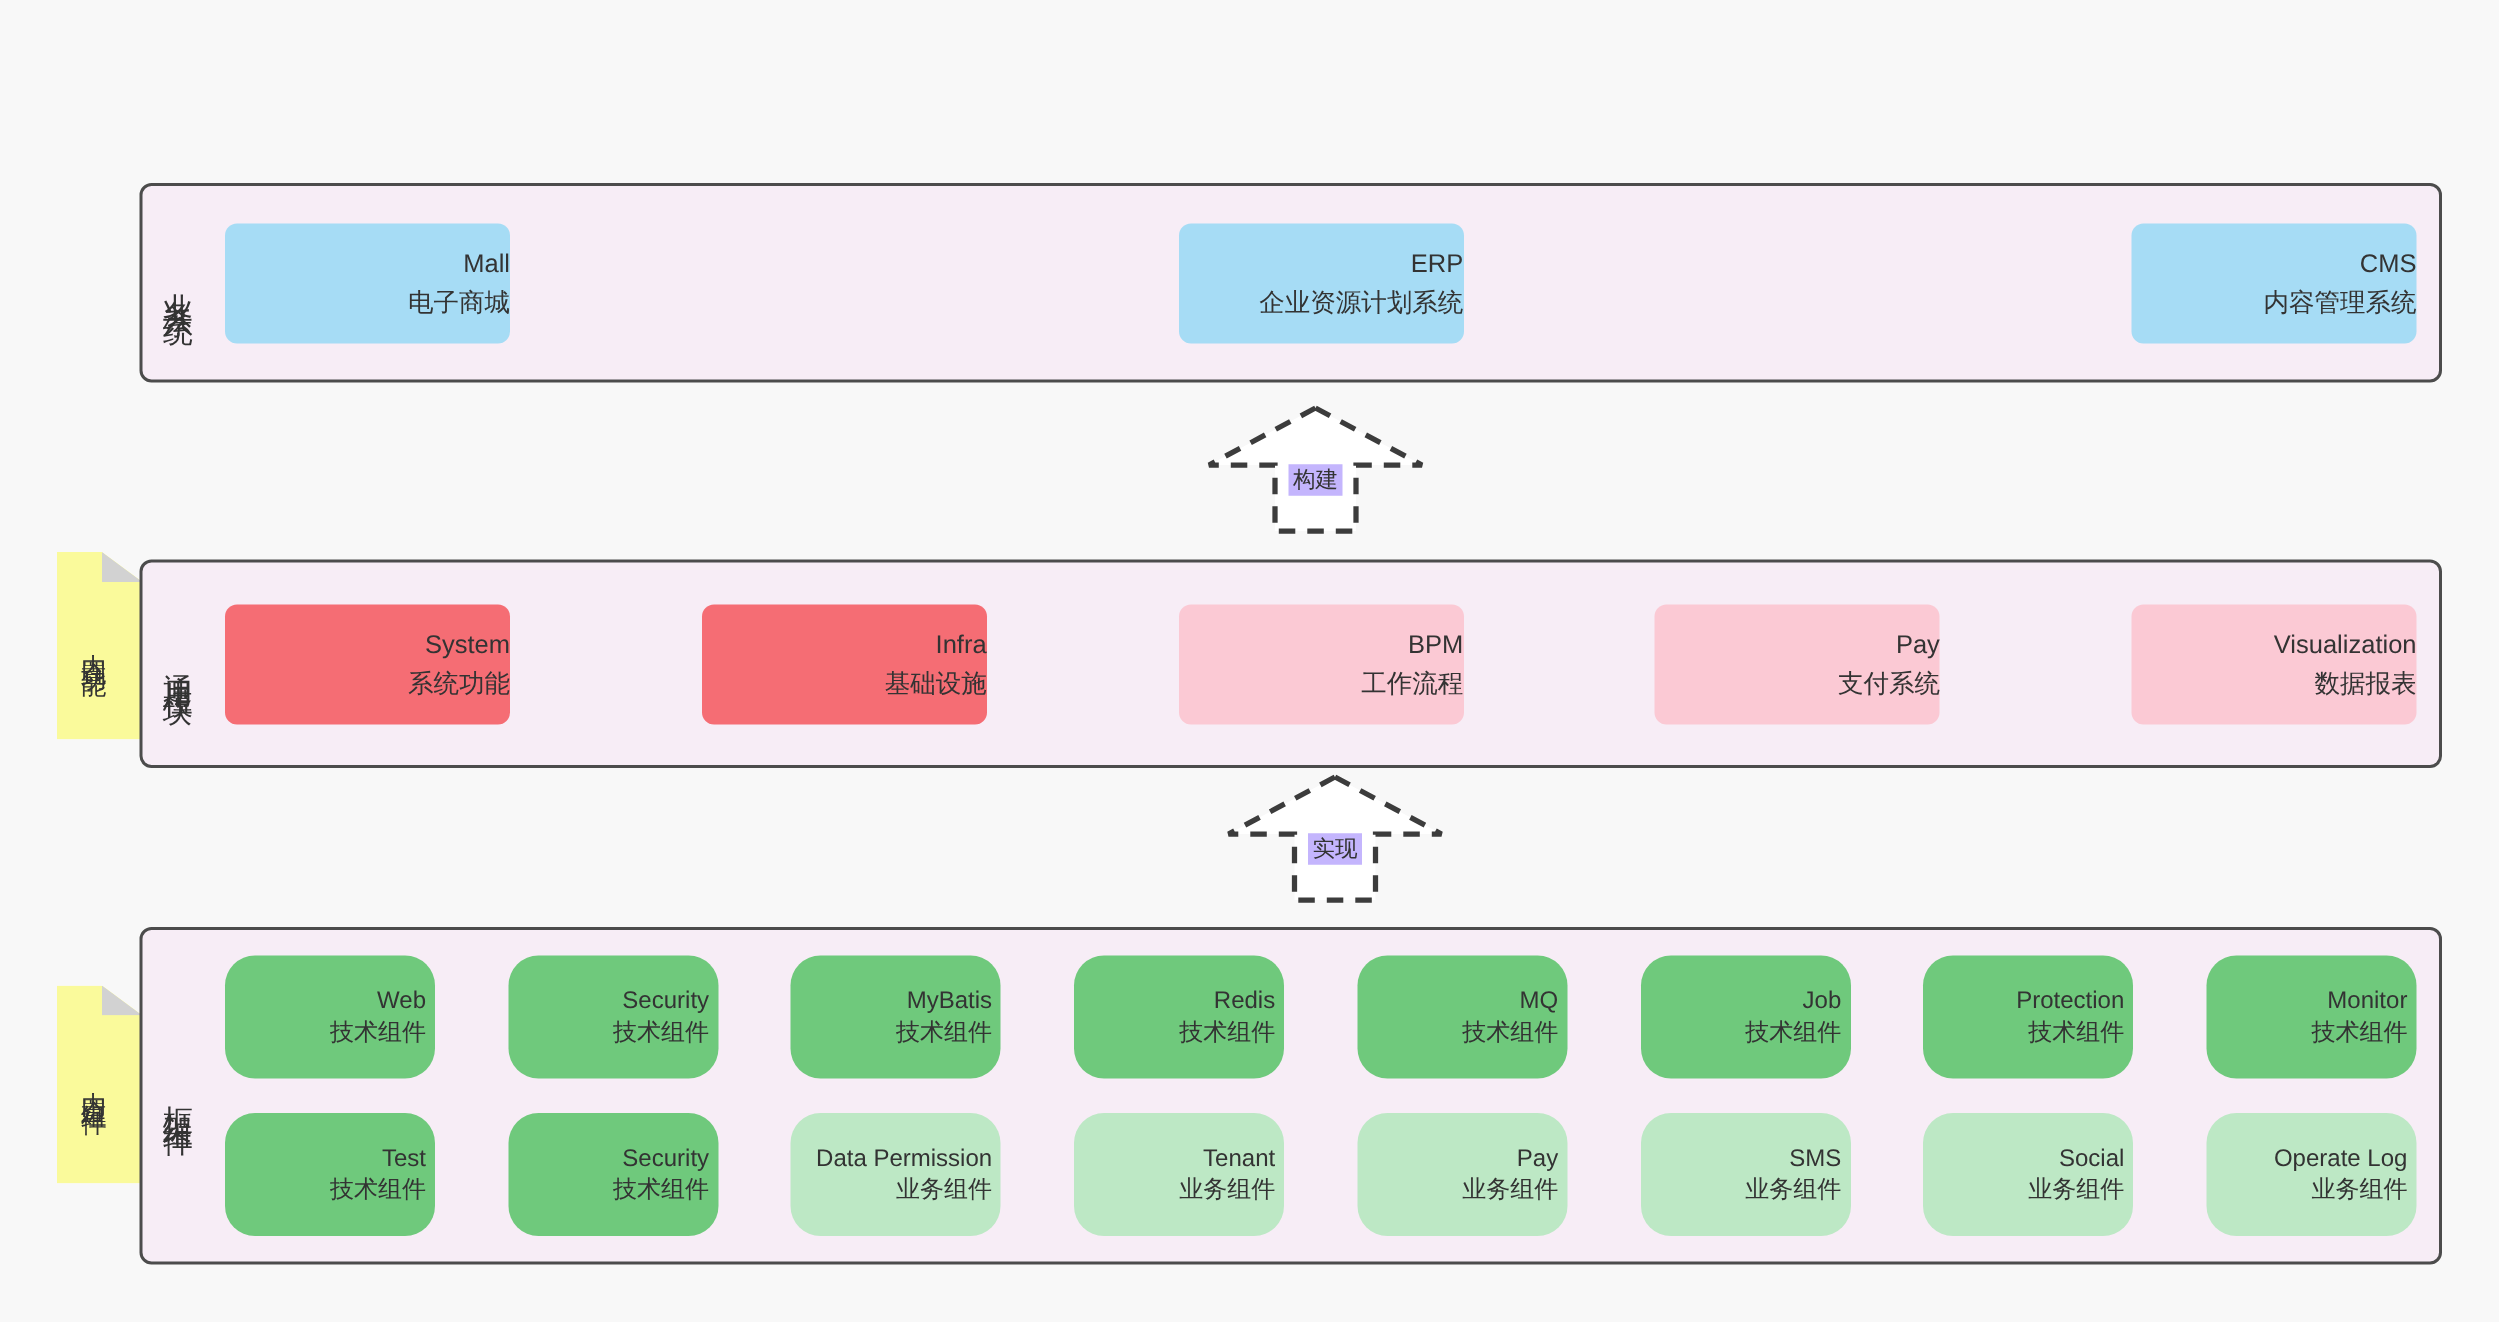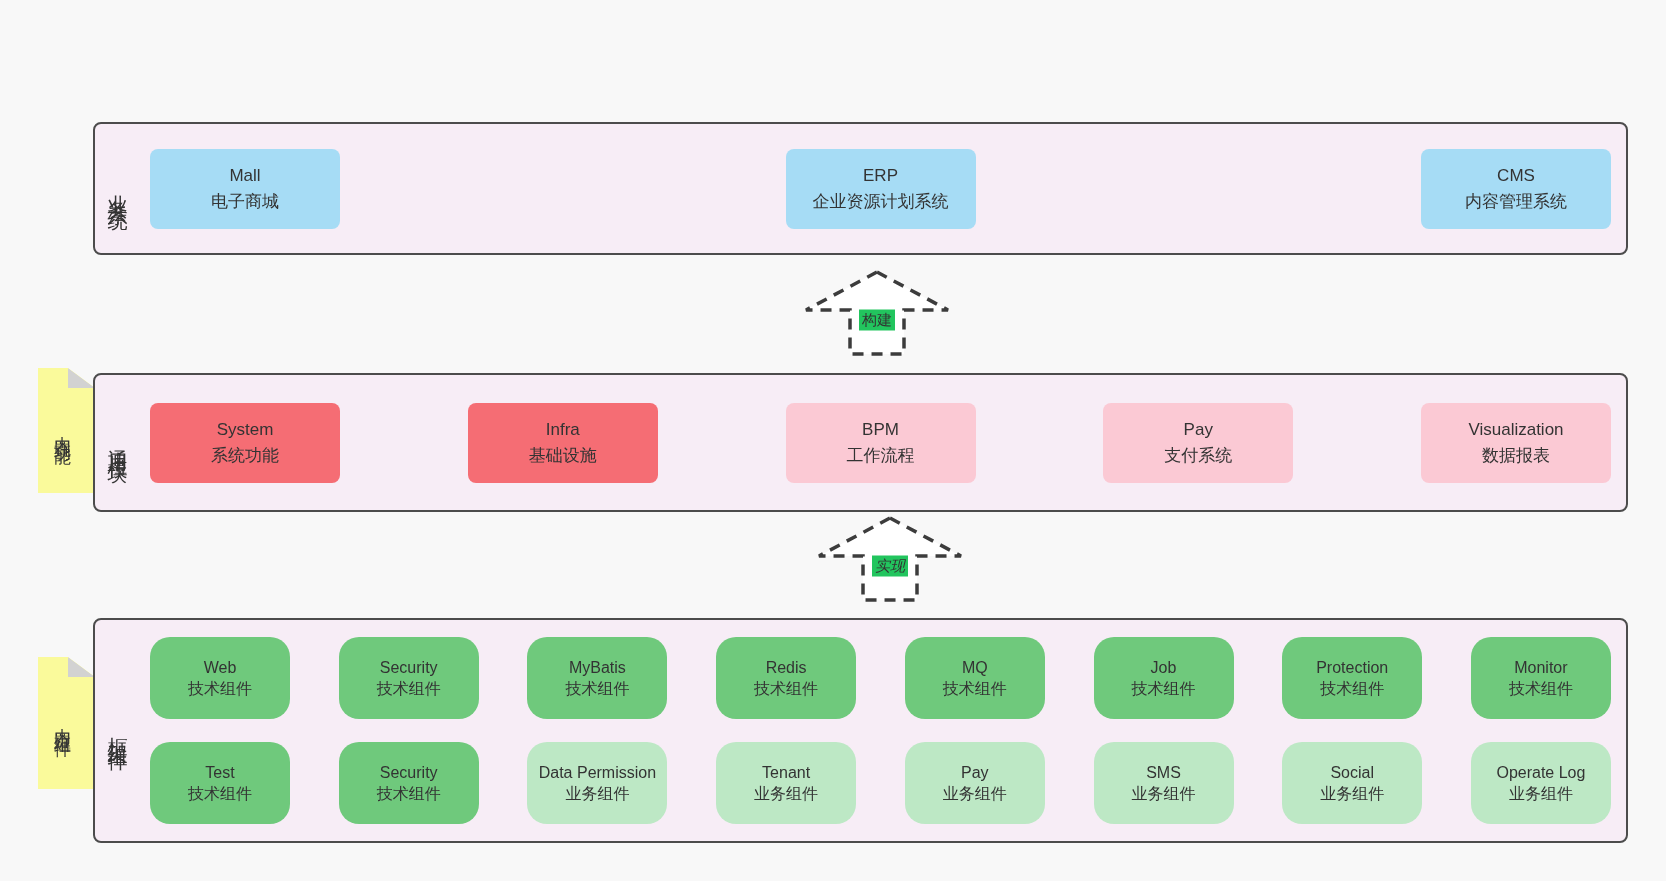--- a/index.html
+++ b/index.html
@@ -59,21 +59,21 @@
     align-items:center;
     width:100%;
   }
   
   .box{
     box-sizing:border-box;
     border-radius:8px;
     display:flex;
     flex-direction:column;
     justify-content:center;
-    align-items:center;
+    align-items:flex-end;
     text-align:center;
     color:#333;
   }
   .band-1 .box,.band-2 .box{
     width:190px;height:80px;
     font-size:17px;line-height:26px;
   }
   .band-3 .box{
     width:140px;height:82px;
     font-size:16px;line-height:21px;
@@ -118,27 +118,27 @@
   }
 
   
   .arrow{
     position:absolute;
     width:150px;
     height:90px;
     z-index:3;
   }
   .arrow-1{left:802px;top:268px;}
-  .arrow-2{left:815px;top:514px;font-style:italic;}
+  .arrow-2{left:815px;top:514px;}
   .arrow svg{position:absolute;left:0;top:0;}
   .arrow .arrow-label{
     position:absolute;
     left:50%;top:52px;
     transform:translate(-50%,-50%);
-    background:#22c55e;
+    background:#c4b5fd;
     padding:1px 3px;
     font-size:15px;
     color:#333;
     white-space:nowrap;
   }
 </style>
 </head>
 <body>
 
 <div class="canvas">

